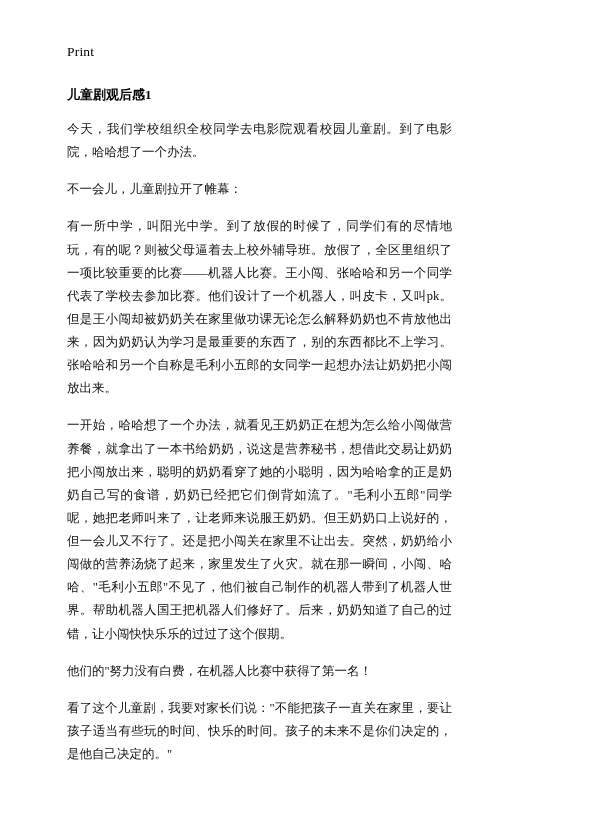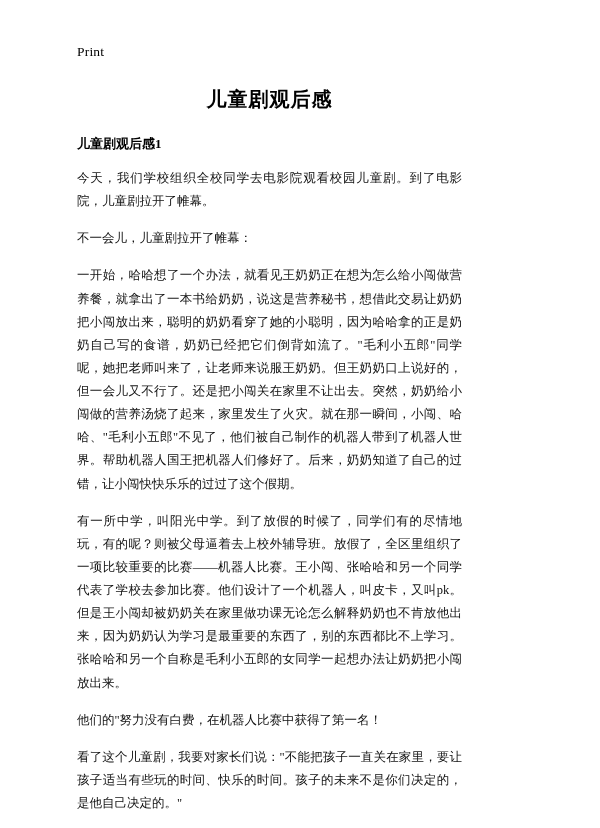--- a/index.html
+++ b/index.html
@@ -13,21 +13,20 @@
     font-family: "Liberation Serif", "DejaVu Serif", serif;
     color: #1a1a1a;
     overflow: hidden;
   }
   .page {
     position: relative;
     width: 508px;
     height: 828px;
     box-sizing: border-box;
     padding: 44px 56px 0 67px;
-    margin-left: 10px;
   }
   .print-label {
     font-family: "Liberation Serif", "DejaVu Serif", serif;
     font-size: 13.5px;
     color: #000;
     margin: 0 0 26px 0;
     letter-spacing: 0.2px;
   }
   .doc-title {
     text-align: center;
@@ -57,27 +56,26 @@
     color: #000;
   }
 </style>
 </head>
 <body>
 
 <div class="page">
 
   <div class="print-label">Print</div>
 
-  <h1 class="doc-title">儿童剧观后感</h1>
 
 
 
   <h2 class="section-heading">儿童剧观后感1</h2>
 
-  <p class="body-text">今天，我们学校组织全校同学去电影院观看校园儿童剧。到了电影院，儿童剧拉开了帷幕。</p>
+  <p class="body-text">今天，我们学校组织全校同学去电影院观看校园儿童剧。到了电影院，哈哈想了一个办法。</p>
   <p class="body-text">不一会儿，儿童剧拉开了帷幕：</p>
+  <p class="body-text">有一所中学，叫阳光中学。到了放假的时候了，同学们有的尽情地玩，有的呢？则被父母逼着去上校外辅导班。放假了，全区里组织了一项比较重要的比赛——机器人比赛。王小闯、张哈哈和另一个同学代表了学校去参加比赛。他们设计了一个机器人，叫皮卡，又叫pk。但是王小闯却被奶奶关在家里做功课无论怎么解释奶奶也不肯放他出来，因为奶奶认为学习是最重要的东西了，别的东西都比不上学习。张哈哈和另一个自称是毛利小五郎的女同学一起想办法让奶奶把小闯放出来。</p>
   <p class="body-text">一开始，哈哈想了一个办法，就看见王奶奶正在想为怎么给小闯做营养餐，就拿出了一本书给奶奶，说这是营养秘书，想借此交易让奶奶把小闯放出来，聪明的奶奶看穿了她的小聪明，因为哈哈拿的正是奶奶自己写的食谱，奶奶已经把它们倒背如流了。"毛利小五郎"同学呢，她把老师叫来了，让老师来说服王奶奶。但王奶奶口上说好的，但一会儿又不行了。还是把小闯关在家里不让出去。突然，奶奶给小闯做的营养汤烧了起来，家里发生了火灾。就在那一瞬间，小闯、哈哈、"毛利小五郎"不见了，他们被自己制作的机器人带到了机器人世界。帮助机器人国王把机器人们修好了。后来，奶奶知道了自己的过错，让小闯快快乐乐的过过了这个假期。</p>
-  <p class="body-text">有一所中学，叫阳光中学。到了放假的时候了，同学们有的尽情地玩，有的呢？则被父母逼着去上校外辅导班。放假了，全区里组织了一项比较重要的比赛——机器人比赛。王小闯、张哈哈和另一个同学代表了学校去参加比赛。他们设计了一个机器人，叫皮卡，又叫pk。但是王小闯却被奶奶关在家里做功课无论怎么解释奶奶也不肯放他出来，因为奶奶认为学习是最重要的东西了，别的东西都比不上学习。张哈哈和另一个自称是毛利小五郎的女同学一起想办法让奶奶把小闯放出来。</p>
   <p class="body-text">他们的"努力没有白费，在机器人比赛中获得了第一名！</p>
   <p class="body-text">看了这个儿童剧，我要对家长们说："不能把孩子一直关在家里，要让孩子适当有些玩的时间、快乐的时间。孩子的未来不是你们决定的，是他自己决定的。"</p>
 
 
 </div>
 
 </body></html>

